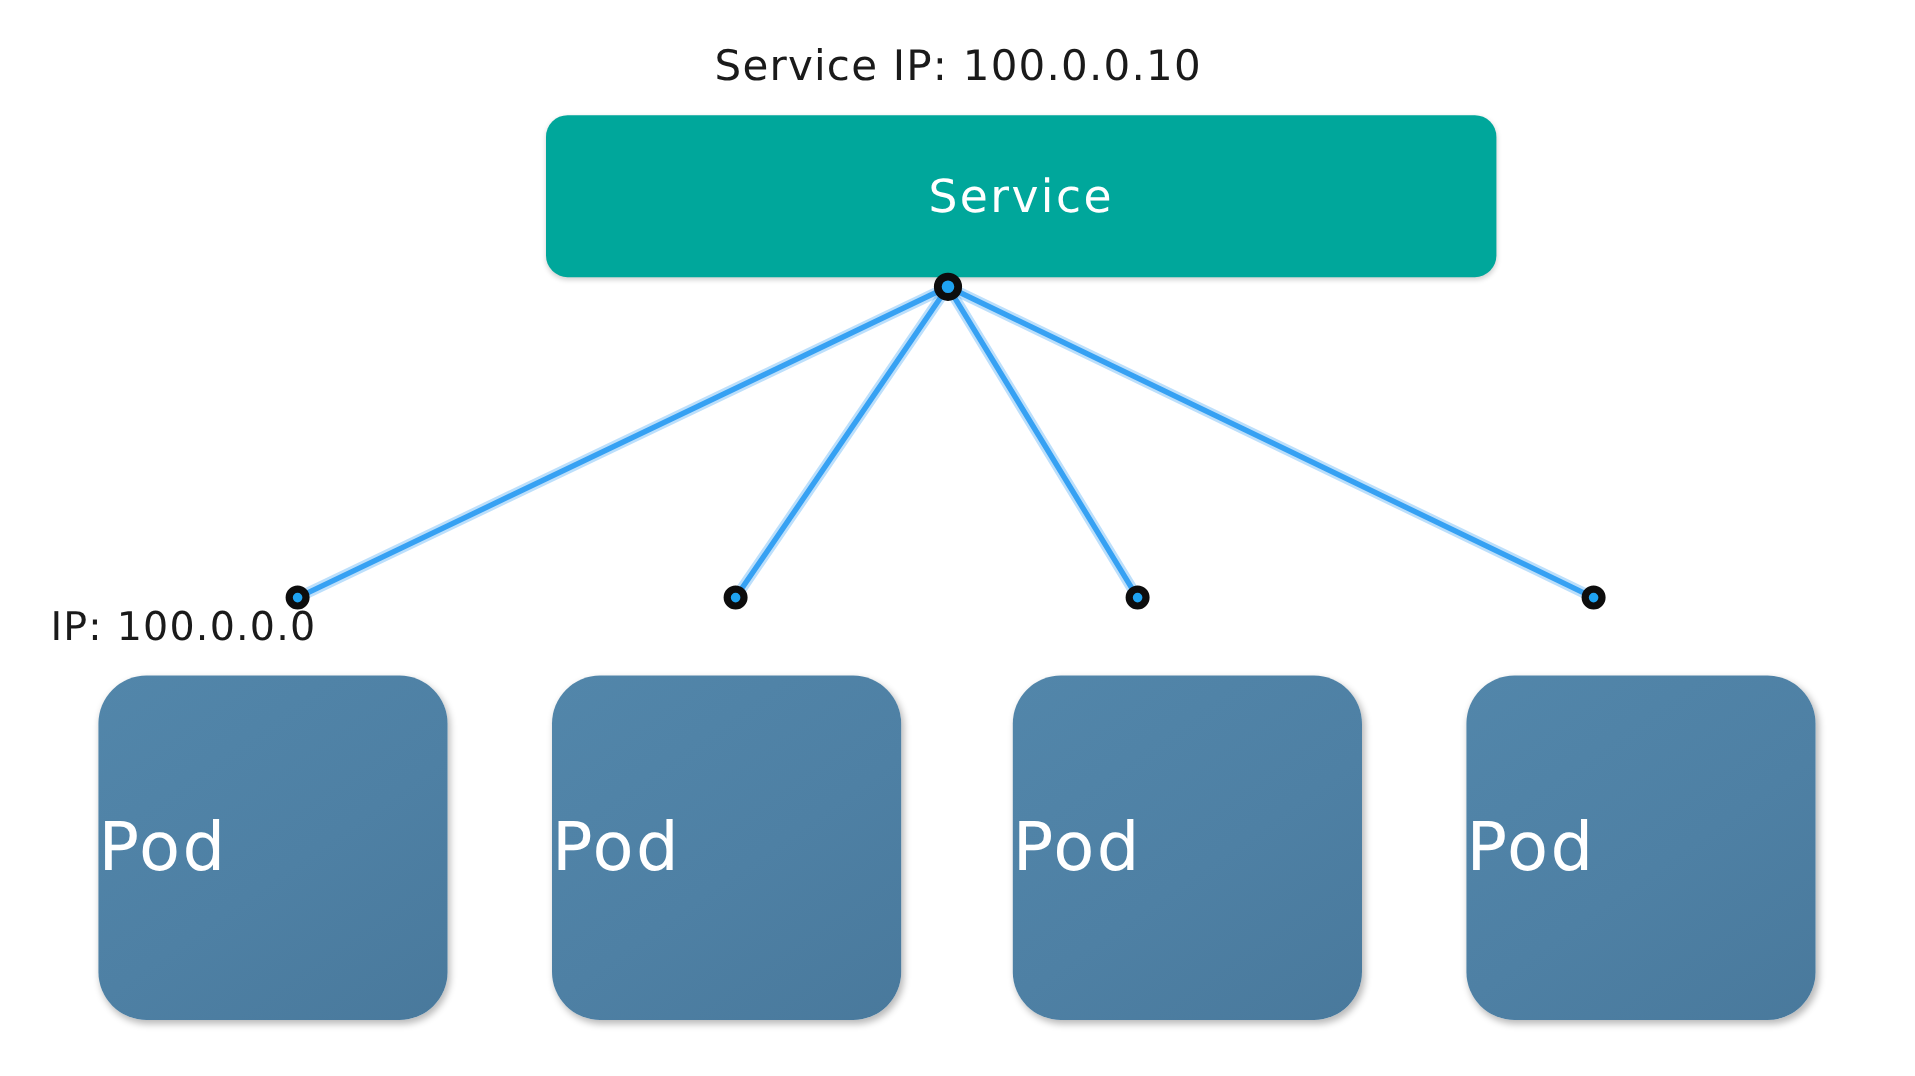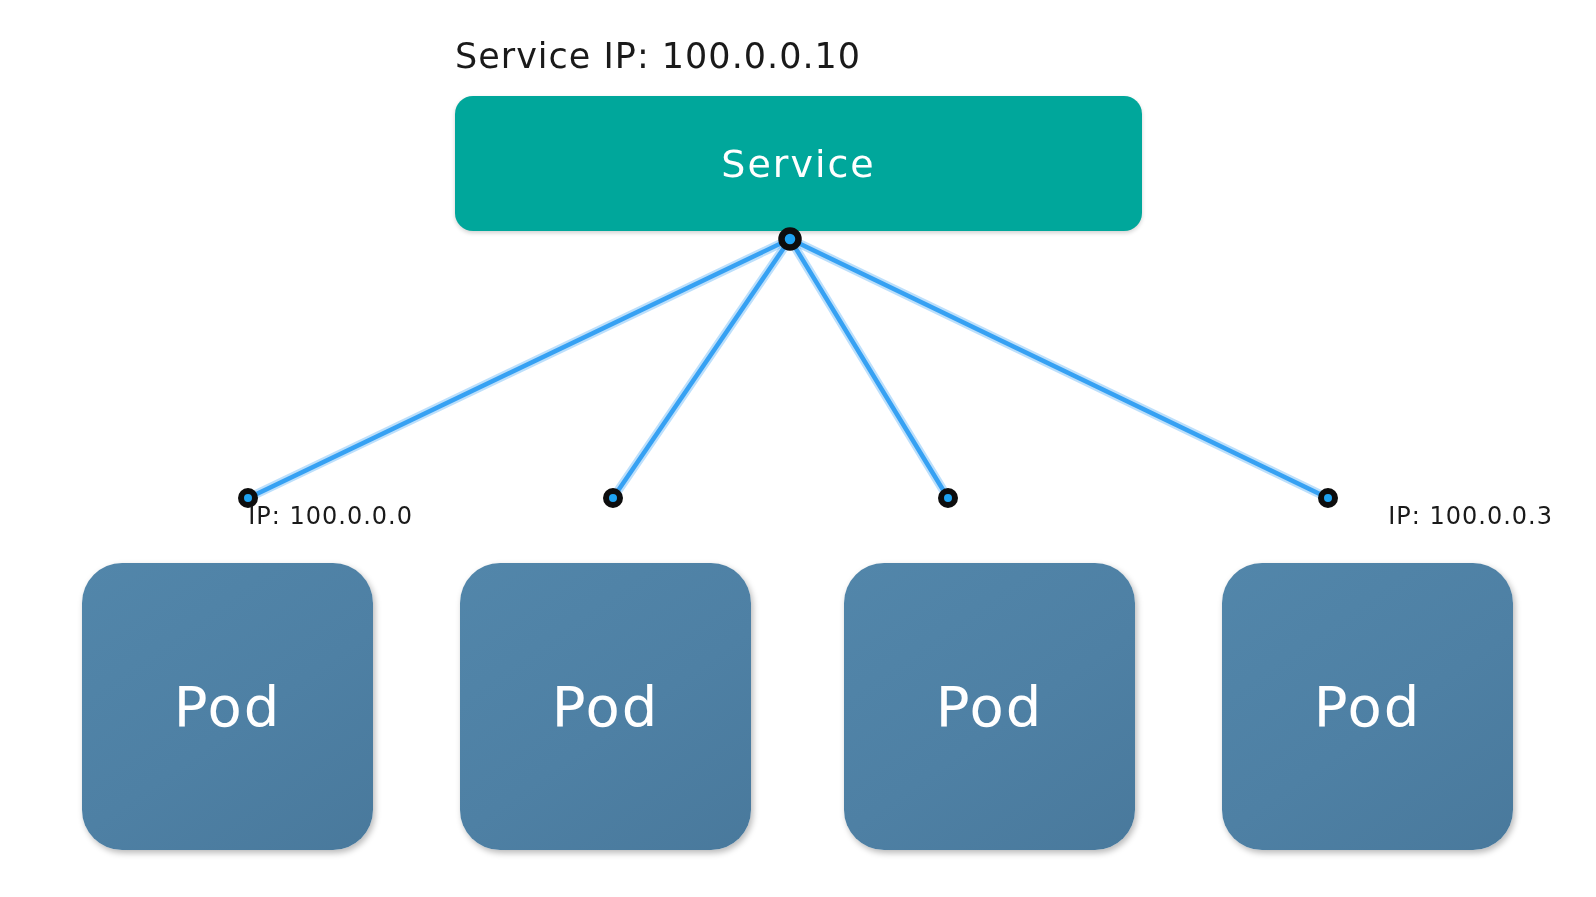--- a/index.html
+++ b/index.html
@@ -13,30 +13,31 @@
     width: 1596px;
     height: 897px;
     background: #ffffff;
     overflow: hidden;
   }
   .diagram-title {
     position: absolute;
     left: 455px;
     top: 36px;
     width: 687px;
+    text-align: center;
     font-size: 35px;
     letter-spacing: 1px;
     color: #1a1a1a;
     white-space: nowrap;
   }
   .service-box {
     position: absolute;
     left: 455px;
     top: 96px;
-    width: 687px;
+    width: 792px;
     height: 135px;
     background: #00a79b;
     border-radius: 18px;
     box-shadow: 0 2px 4px rgba(0,0,0,0.18);
     display: flex;
     align-items: center;
     justify-content: center;
   }
   .service-box .box-label {
     color: #ffffff;
@@ -72,33 +73,33 @@
   .pod-box {
     position: absolute;
     top: 563px;
     width: 291px;
     height: 287px;
     background: linear-gradient(145deg, #5286aa 0%, #4e80a4 55%, #49799c 100%);
     border-radius: 40px;
     box-shadow: 2px 3px 6px rgba(0,0,0,0.28);
     display: flex;
     align-items: center;
-    justify-content: center;
+    justify-content: flex-start;
   }
   .pod-box .box-label {
     color: #ffffff;
     font-size: 56px;
     letter-spacing: 2px;
   }
   .ip-label {
     position: absolute;
     top: 502px;
     width: 371px;
-    text-align: right;
-    font-size: 24px;
+    text-align: left;
+    font-size: 33px;
     letter-spacing: 1px;
     color: #1a1a1a;
     white-space: nowrap;
   }
   .pod1 { left: 82px; }
   .pod2 { left: 460px; }
   .pod3 { left: 844px; }
   .pod4 { left: 1222px; }
   .ip1 { left: 42px; }
   .ip2 { left: 420px; }
@@ -135,21 +136,20 @@
     </g>
 
     <circle class="hub-dot" cx="790" cy="239" r="8.5" fill="#1FA3F2"></circle>
     <circle class="endpoint-dot" cx="248" cy="498" r="7" fill="#1FA3F2"></circle>
     <circle class="endpoint-dot" cx="613" cy="498" r="7" fill="#1FA3F2"></circle>
     <circle class="endpoint-dot" cx="948" cy="498" r="7" fill="#1FA3F2"></circle>
     <circle class="endpoint-dot" cx="1328" cy="498" r="7" fill="#1FA3F2"></circle>
   </svg>
 
   <div class="ip-label ip1">IP: 100.0.0.0</div>
-  <div class="ip-label ip4">IP: 100.0.0.3</div>
 
   <div class="pod-box pod1">
     <span class="box-label">Pod</span>
   </div>
   <div class="pod-box pod2">
     <span class="box-label">Pod</span>
   </div>
   <div class="pod-box pod3">
     <span class="box-label">Pod</span>
   </div>

